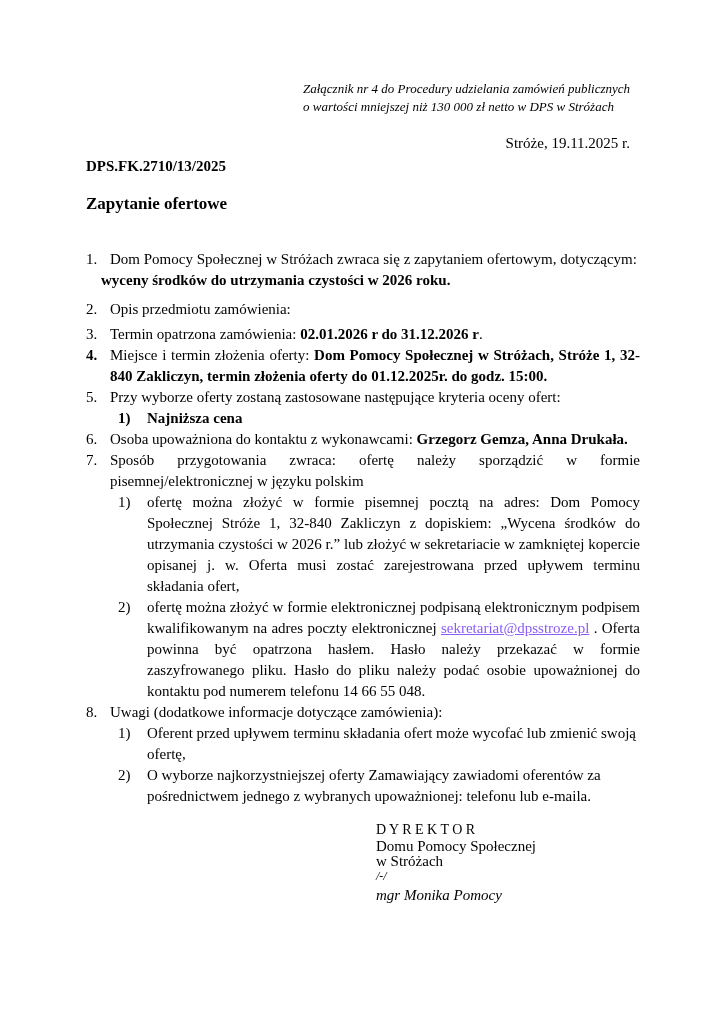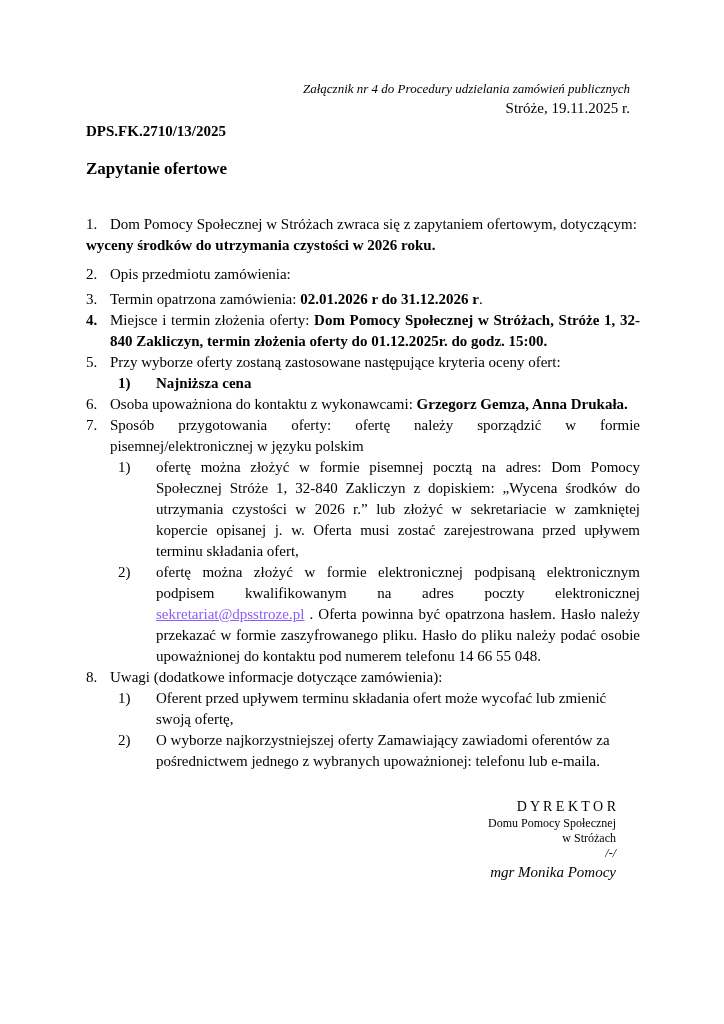--- a/index.html
+++ b/index.html
@@ -13,66 +13,67 @@
     overflow: hidden;
   }
   .page { padding: 80px 106px 0 86px; width: 554px; }
 
   .annex-note {
     margin-left: 217px;
     font-style: italic;
     font-size: 13px;
     line-height: 18px;
   }
-  .dateline { text-align: right; padding-right: 10px; }
+  .dateline { text-align: right; margin-top: 17px; padding-right: 10px; }
   .ref-number { font-weight: bold; margin-top: 2px; }
   .doc-title {
     text-align: left;
     font-weight: bold;
     font-size: 17px;
     line-height: 24px;
     margin-top: 15px;
   }
 
   .list { margin-top: 33px; }
   .item { display: flex; }
   .item > .num { flex: 0 0 24px; }
   .item > .body { flex: 1; }
   .just { text-align: justify; }
   .b { font-weight: bold; }
-  .outdent { margin-left: 0; }
+  .outdent { margin-left: 15px; }
 
   .sub { display: flex; margin-left: 8px; }
   .sub > .num { flex: 0 0 29px; }
-  .sub > .body { flex: 1; margin-left: 9px; }
+  .sub > .body { flex: 1; }
 
   .gap-sm { margin-top: 8px; }
   .gap-xs { margin-top: 4px; }
 
   a.email-link { color: #8b5cf6; text-decoration: underline; cursor: pointer; }
 
   .signature {
     width: 240px;
     margin-left: auto;
     margin-right: 24px;
-    margin-top: 26px;
-    text-align: right;
+    margin-top: 14px;
+    text-align: left;
   }
   .sig-role   { font-size: 14px; line-height: 18px; }
-  .sig-org    { font-size: 12px; line-height: 15px; }
+  .sig-org    { font-size: 15px; line-height: 15px; }
   .sig-mark   { font-size: 12px; line-height: 15px; font-style: italic; }
   .sig-name   { font-size: 15px; line-height: 21px; font-style: italic; margin-top: 1px; }
 </style>
 </head>
 <body>
 
 <div class="page">
 
   <div class="annex-note">
     <div>Załącznik nr 4 do Procedury udzielania zamówień publicznych</div>
+    <div>o wartości mniejszej niż 130 000 zł netto w DPS w Stróżach</div>
   </div>
 
   <div class="dateline">Stróże, 19.11.2025 r.</div>
 
   <div class="ref-number">DPS.FK.2710/13/2025</div>
 
   <div class="doc-title">Zapytanie ofertowe</div>
 
   <div class="list">
 
@@ -109,21 +110,21 @@
     </div>
 
     <div class="item">
       <span class="num">6.</span>
       <div class="body"><span>Osoba upoważniona do kontaktu z wykonawcami: </span><span class="b">Grzegorz Gemza, Anna Drukała.</span></div>
     </div>
 
     <div class="item">
       <span class="num">7.</span>
       <div class="body">
-        <div class="just">Sposób przygotowania oferty: ofertę należy sporządzić w formie pisemnej/elektronicznej w języku polskim</div>
+        <div class="just">Sposób przygotowania zwraca: ofertę należy sporządzić w formie pisemnej/elektronicznej w języku polskim</div>
         <div class="sub">
           <span class="num">1)</span>
           <div class="body just">ofertę można złożyć w formie pisemnej pocztą na adres: Dom Pomocy Społecznej Stróże 1, 32-840 Zakliczyn z dopiskiem: „Wycena środków do utrzymania czystości w 2026 r.” lub złożyć w sekretariacie w zamkniętej kopercie opisanej j. w. Oferta musi zostać zarejestrowana przed upływem terminu składania ofert,</div>
         </div>
         <div class="sub">
           <span class="num">2)</span>
           <div class="body just"><span>ofertę można złożyć  w formie elektronicznej podpisaną elektronicznym podpisem kwalifikowanym na adres poczty elektronicznej </span><a class="email-link">sekretariat@dpsstroze.pl</a><span> . Oferta powinna być opatrzona hasłem. Hasło należy przekazać w formie zaszyfrowanego pliku. Hasło do pliku należy podać osobie upoważnionej do kontaktu pod numerem telefonu 14 66 55 048.</span></div>
         </div>
       </div>
     </div>

